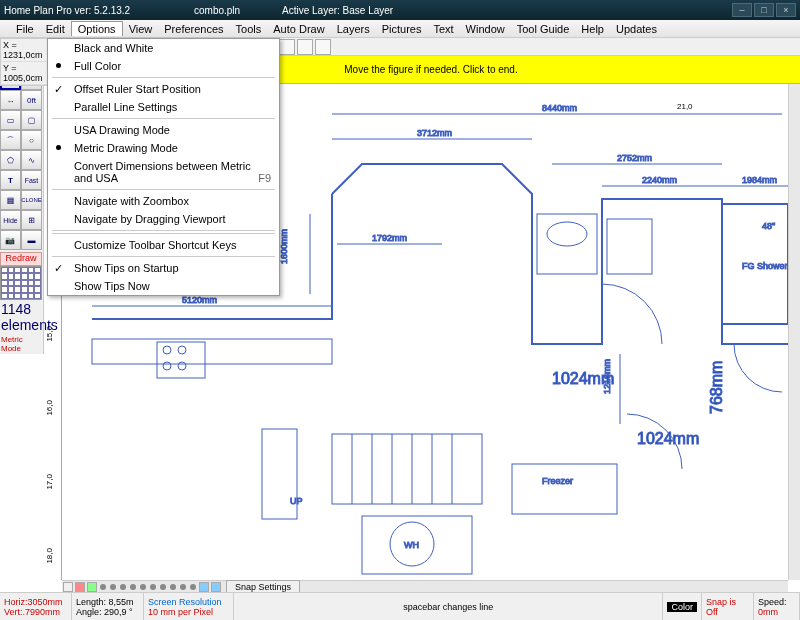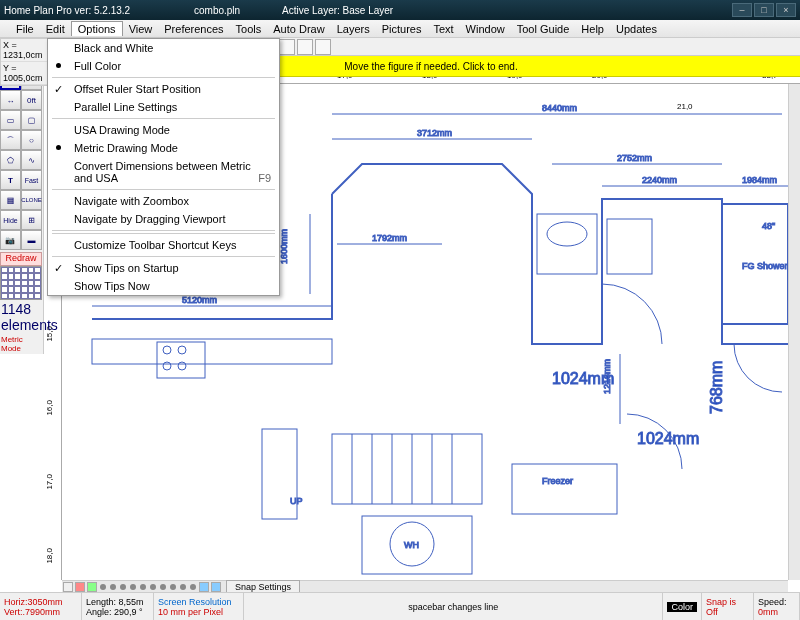--- a/index.html
+++ b/index.html
@@ -16,21 +16,21 @@
 .menu-item { padding: 1px 6px; cursor: pointer; }
 .menu-item.active { background: #fff; border: 1px solid #999; border-bottom: none; }
 
 .coords-bar { position: absolute; left: 0; top: 38px; width: 60px; background: #f0f0f0; border: 1px solid #ccc; font-size: 9px; z-index: 50; }
 .coords-bar div { padding: 1px 2px; border-bottom: 1px solid #ddd; }
 
 .toolbar-row { background: #f0f0f0; height: 18px; border-bottom: 1px solid #ccc; display: flex; align-items: center; padding-left: 62px; }
 .tb-btn { width: 16px; height: 16px; border: 1px solid #aaa; margin: 0 1px; background: #f8f8f8; cursor: pointer; display: inline-flex; align-items: center; justify-content: center; font-size: 9px; }
 .tb-grp { width: 50px; height: 14px; background: #e8e8e8; border: 1px solid #bbb; margin: 0 2px; }
 
-.hint-bar { background: #ffff00; height: 21px; font-size: 10px; display: flex; align-items: center; justify-content: center; border-bottom: 1px solid #cc0; position: absolute; left: 62px; right: 0; top: 56px; z-index: 5; }
+.hint-bar { background: #ffff00; height: 28px; font-size: 10px; display: flex; align-items: center; justify-content: center; border-bottom: 1px solid #cc0; position: absolute; left: 62px; right: 0; top: 56px; z-index: 5; }
 
 .left-tools { position: absolute; left: 0; top: 70px; width: 44px; background: #f0f0f0; border-right: 1px solid #ccc; z-index: 10; }
 .ltool-row { display: flex; }
 .ltool { width: 21px; height: 20px; border: 1px solid #aaa; background: linear-gradient(#fff,#e0e0e0); cursor: pointer; display: flex; align-items: center; justify-content: center; font-size: 8px; color: #006; }
 .ltool.sel { border: 2px solid #00a; }
 .redraw-btn { width: 42px; height: 14px; background: #fdd; border: 1px solid #c99; font-size: 9px; color: #c00; text-align: center; cursor: pointer; margin-top: 2px; }
 .patt-grid { width: 42px; height: 34px; border: 1px solid #999; background: #fff; display: grid; grid-template-columns: repeat(6,1fr); grid-template-rows: repeat(5,1fr); }
 .patt-grid div { border: 0.5px solid #77a; }
 .elem-count { font-size: 14px; color: #006; padding: 1px; }
 .mode-label { font-size: 8px; color: #c00; padding: 1px; }
@@ -315,21 +315,21 @@
     <div class="sh-dot"></div>
     <div class="sh-dot"></div>
     <div class="sh-dot"></div>
     <div class="sh-dot"></div>
   <div class="sh-btn" style="background:#8cf"></div>
   <div class="sh-btn" style="background:#8cf"></div>
   <div class="snap-box">Snap Settings</div>
 </div>
 
 <div class="statusbar">
-  <div class="st-cell" style="width:82px">
+  <div class="st-cell" style="width:72px">
     <span class="st-red">Horiz:3050mm</span>
     <span class="st-red">Vert:.7990mm</span>
   </div>
   <div class="st-cell" style="width:72px">
     <span>Length:  8,55m</span>
     <span>Angle:  290,9 °</span>
   </div>
   <div class="st-cell" style="width:90px">
     <span style="color:#06c">Screen Resolution</span>
     <span class="st-red">10 mm per Pixel</span>

